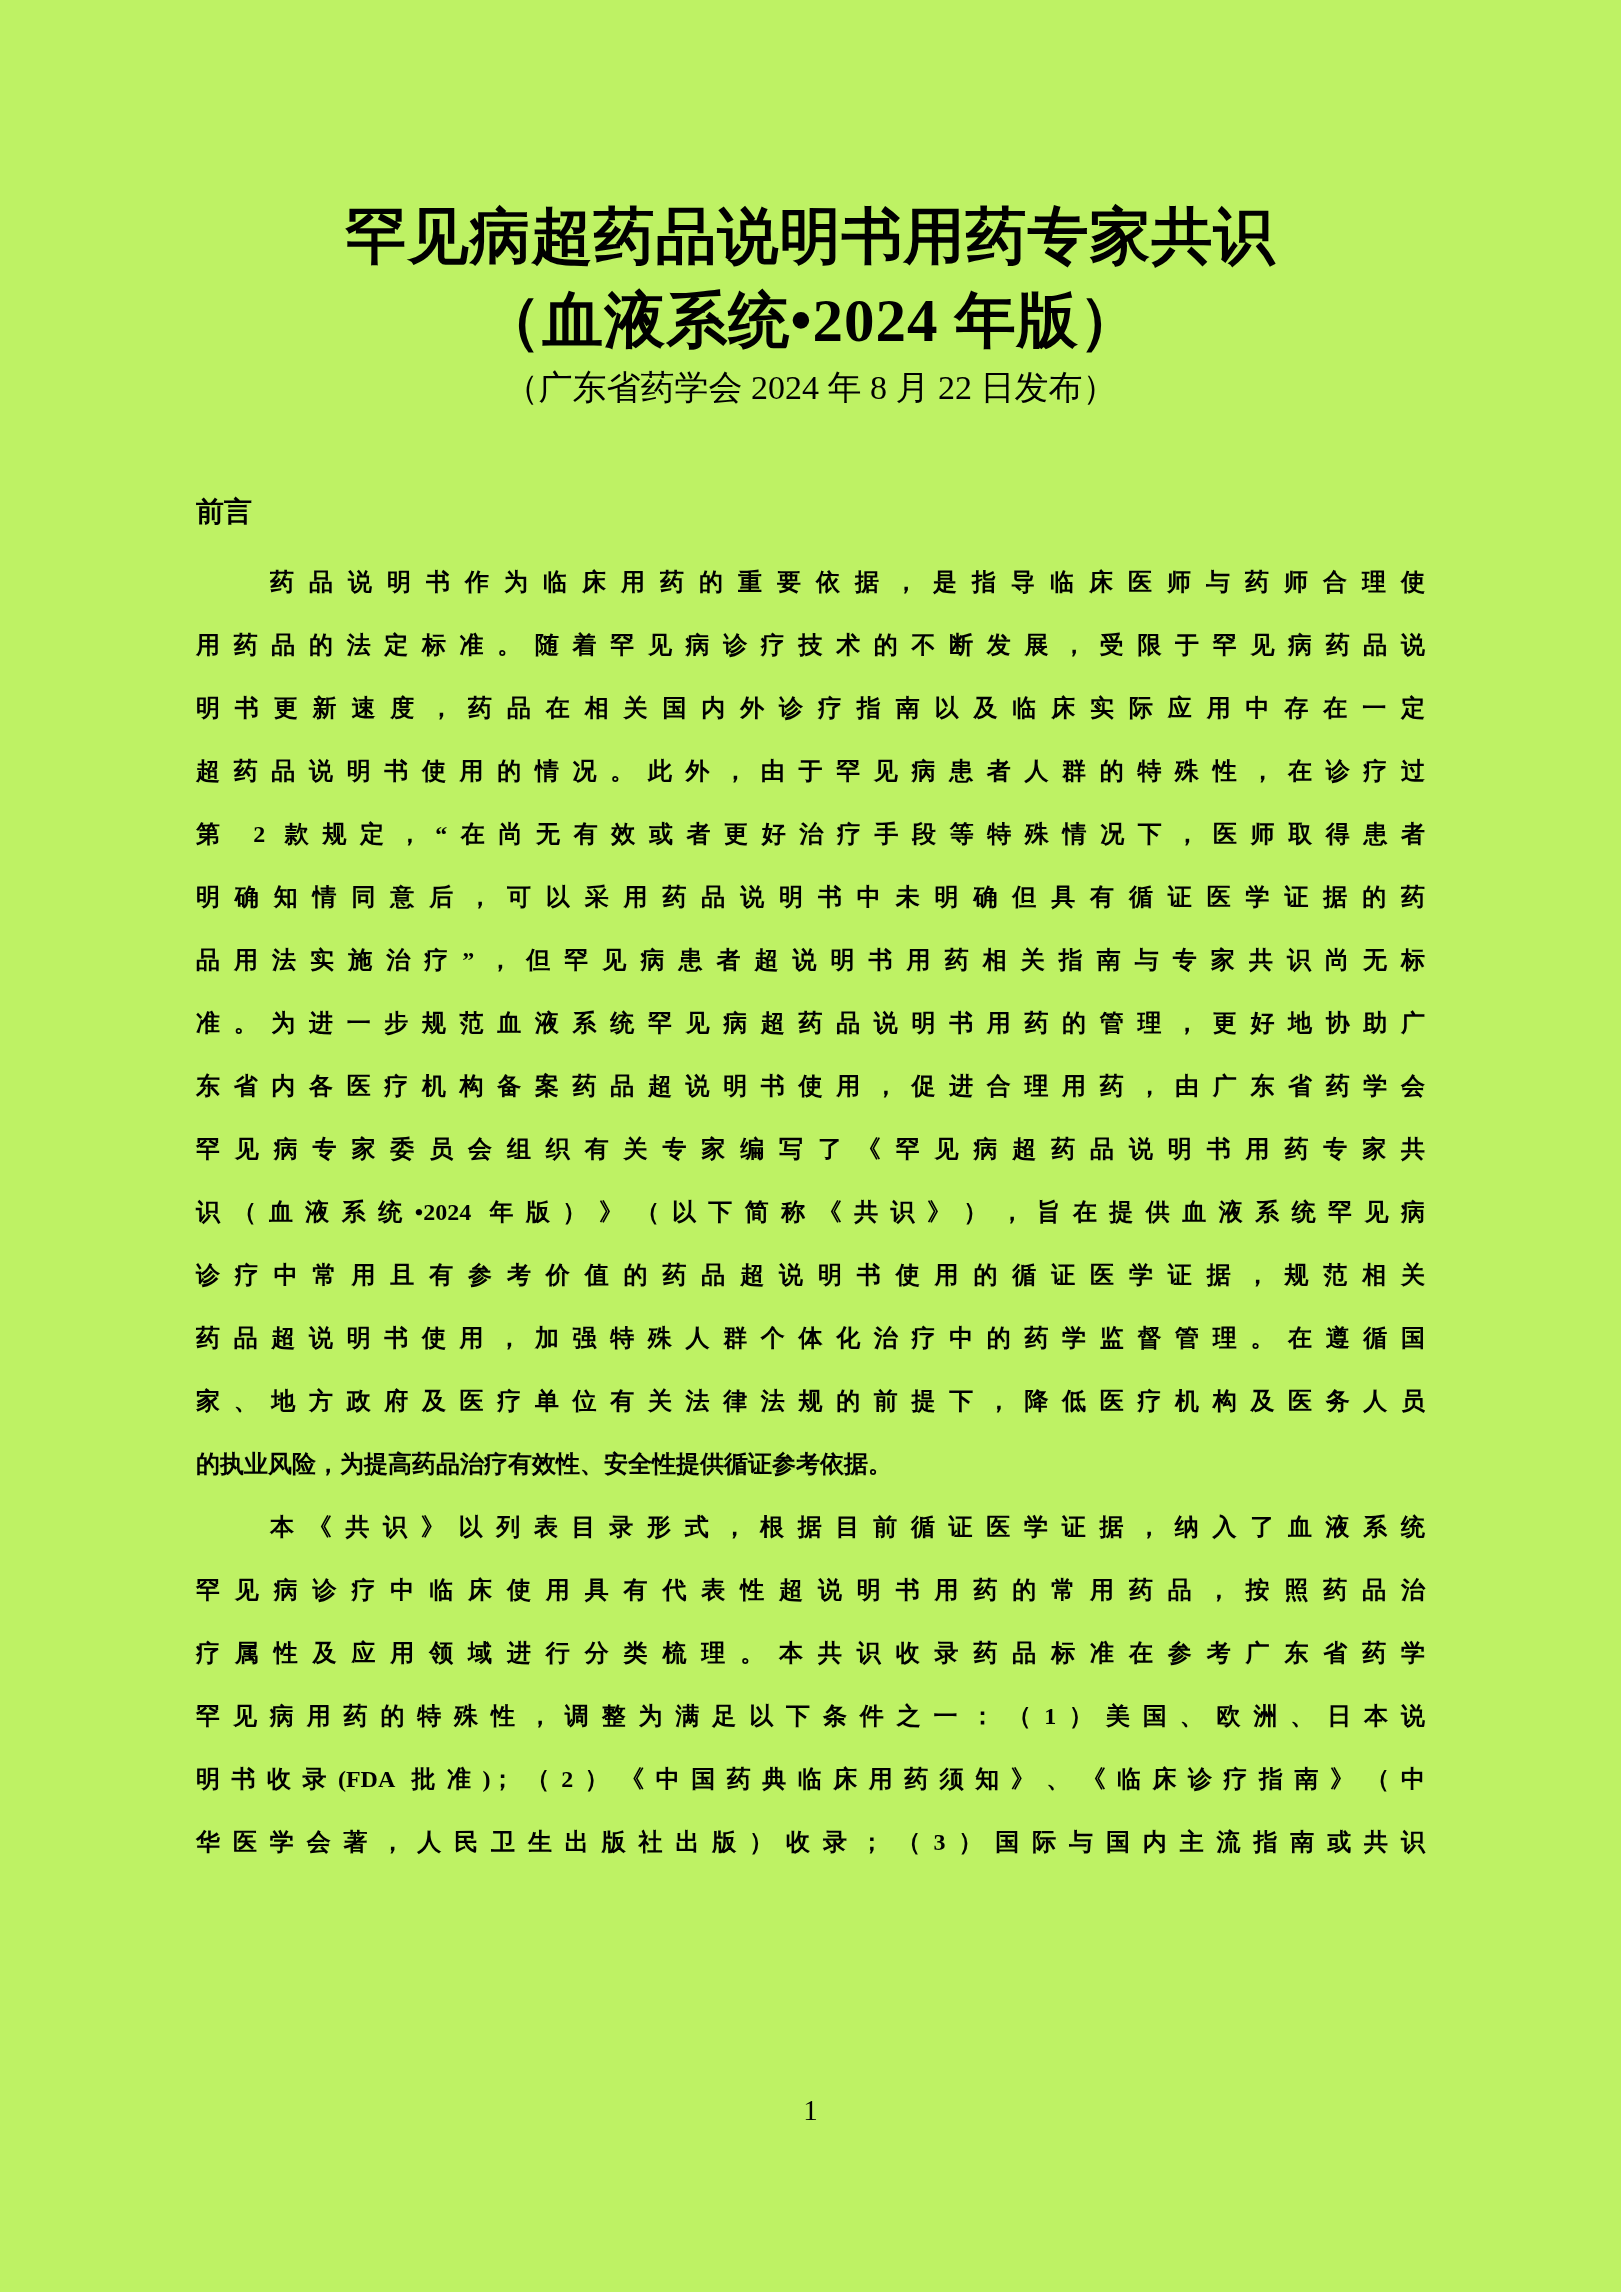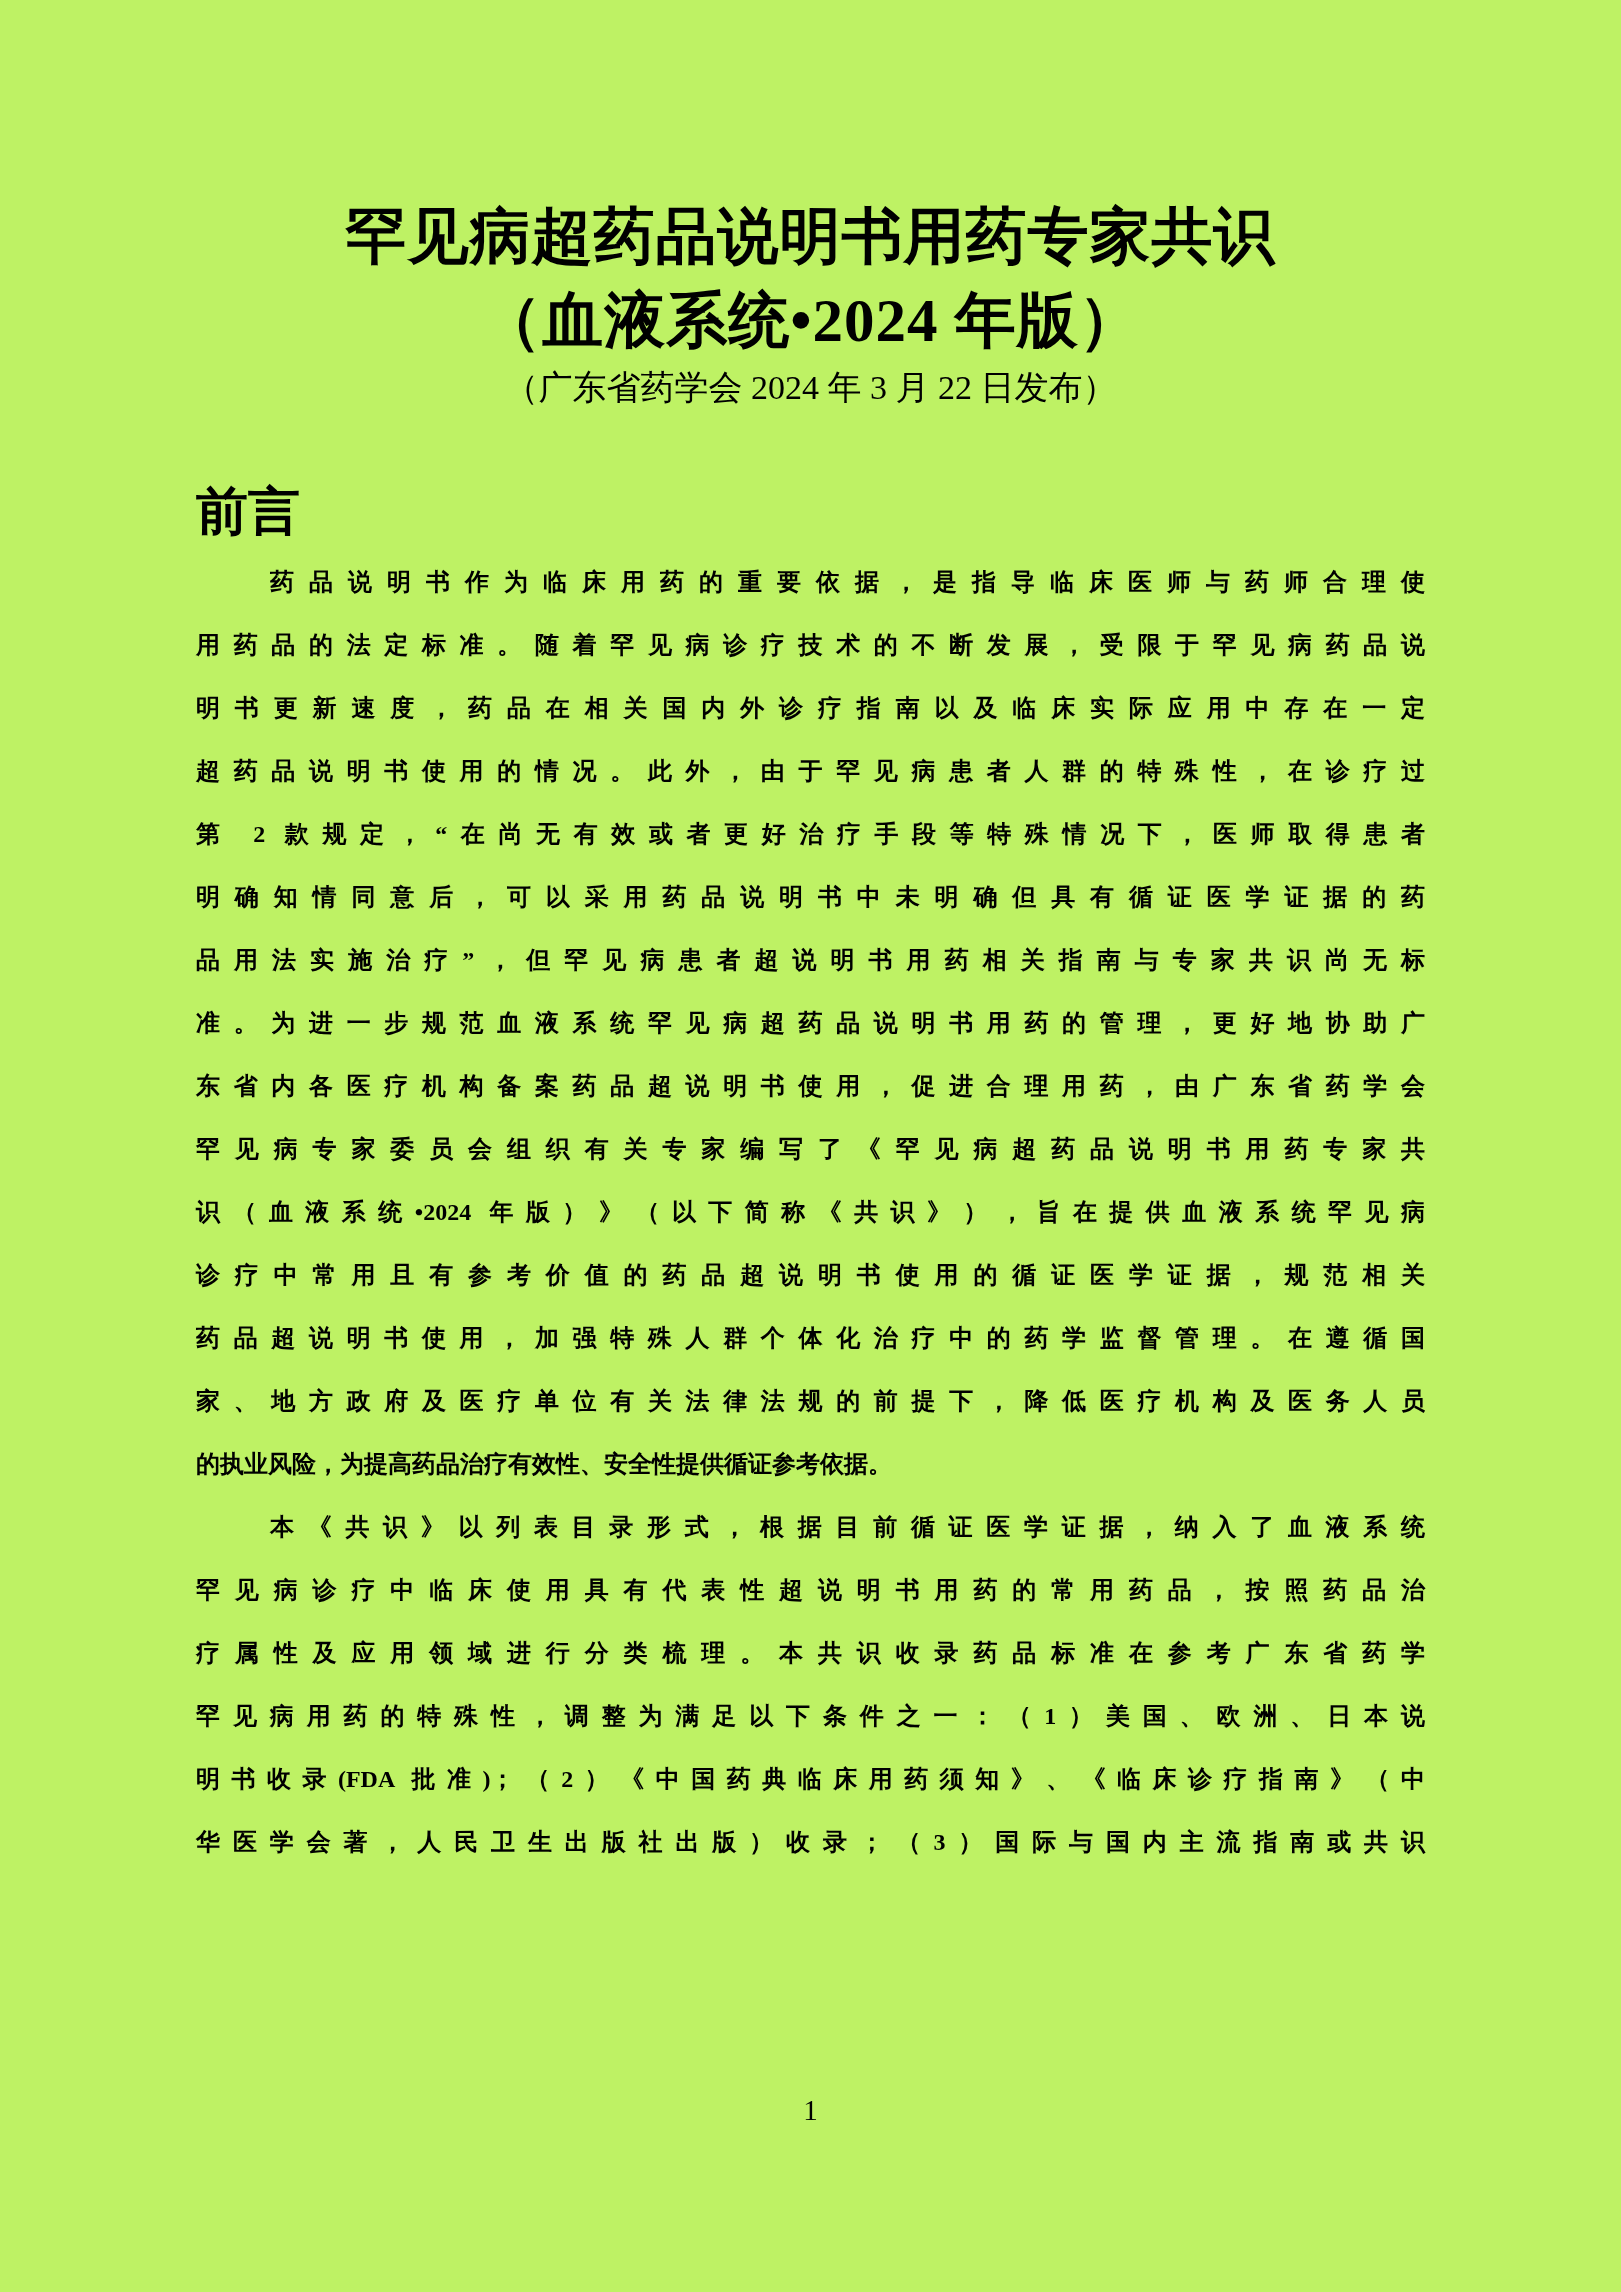--- a/index.html
+++ b/index.html
@@ -46,21 +46,21 @@
     right: 0;
     text-align: center;
     font-size: 34px;
     line-height: 45px;
     font-weight: normal;
   }
   .preface-heading {
     position: absolute;
     top: 488px;
     left: 196px;
-    font-size: 52px;
+    font-size: 28px;
     line-height: 47px;
     font-weight: bold;
   }
   .preface-body {
     position: absolute;
     top: 551px;
     left: 196px;
     width: 1229px;
     font-size: 24px;
     line-height: 63px;
@@ -86,21 +86,21 @@
     font-size: 29px;
     line-height: 37px;
   }
 </style>
 </head>
 <body>
 
 <div class="page">
   <div class="doc-title-1">罕见病超药品说明书用药专家共识</div>
   <div class="doc-title-2">（血液系统•2024 年版）</div>
-  <div class="doc-publisher">（广东省药学会 2024 年 3 月 22 日发布）</div>
+  <div class="doc-publisher">（广东省药学会 2024 年 8 月 22 日发布）</div>
 
   <div class="preface-heading">前言</div>
 
   <div class="preface-body">
       <div class="paragraph">
         <div class="line first">药品说明书作为临床用药的重要依据，是指导临床医师与药师合理使</div>
         <div class="line">用药品的法定标准。随着罕见病诊疗技术的不断发展，受限于罕见病药品说</div>
         <div class="line">明书更新速度，药品在相关国内外诊疗指南以及临床实际应用中存在一定</div>
         <div class="line">超药品说明书使用的情况。此外，由于罕见病患者人群的特殊性，在诊疗过</div>
         <div class="line">第 2 款规定，“在尚无有效或者更好治疗手段等特殊情况下，医师取得患者</div>

